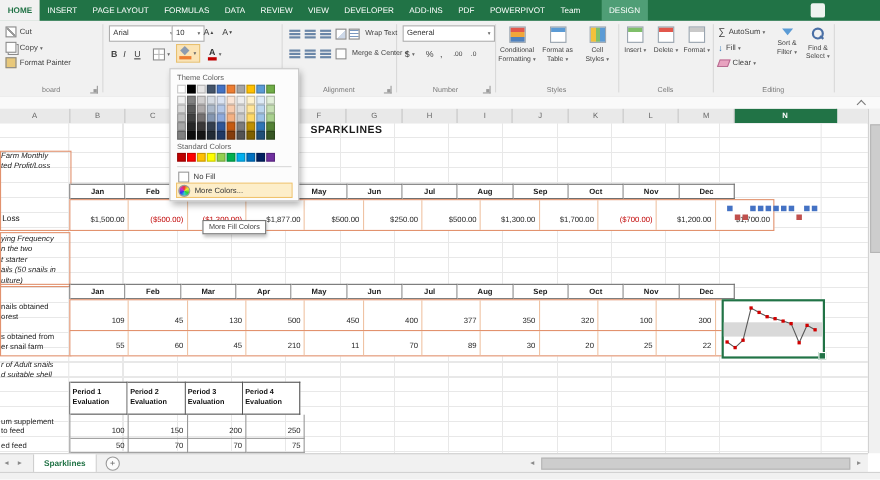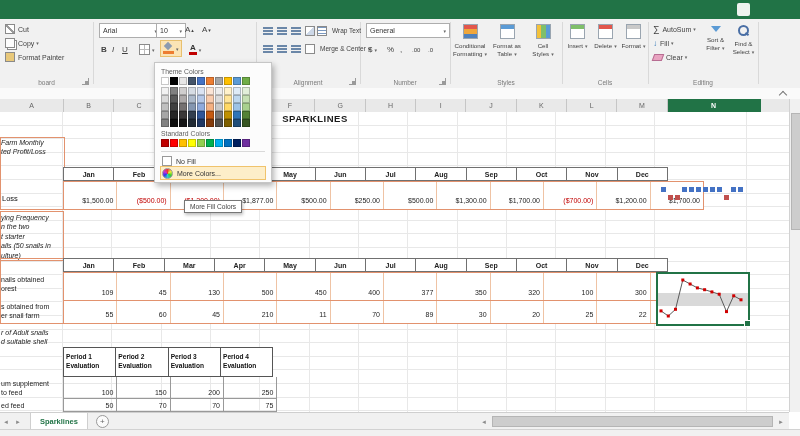--- a/index.html
+++ b/index.html
@@ -118,20 +118,36 @@
   .statusbar{position:absolute;left:0;top:429px;width:800px;height:7px;background:#f1f1f1;border-top:1px solid #d2d2d2;}
   .vscroll{position:absolute;left:789px;top:99px;width:11px;height:313px;background:#f1f1f1;border-left:1px solid #d2d2d2;}
   .vthumb{position:absolute;left:1px;top:14px;width:8px;height:115px;background:#cdcdcd;border:1px solid #b5b5b5;}
 </style>
 </head>
 <body>
 
 <div>
 
   <div class="tabbar">
+    <div class="tabs">
+
+    <div class="rtab" data-state="active">HOME</div>
+        <div class="rtab" data-state="normal">INSERT</div>
+        <div class="rtab" data-state="normal">PAGE LAYOUT</div>
+        <div class="rtab" data-state="normal">FORMULAS</div>
+        <div class="rtab" data-state="normal">DATA</div>
+        <div class="rtab" data-state="normal">REVIEW</div>
+        <div class="rtab" data-state="normal">VIEW</div>
+        <div class="rtab" data-state="normal">DEVELOPER</div>
+        <div class="rtab" data-state="normal">ADD-INS</div>
+        <div class="rtab" data-state="normal">PDF</div>
+        <div class="rtab" data-state="normal">POWERPIVOT</div>
+        <div class="rtab" data-state="normal">Team</div>
+        <div class="rtab" data-state="contextual">DESIGN</div>
+      </div>
     <div class="winbox"></div>
   </div>
 
   <div class="ribbon">
     <div class="vsep" style="left:93px"></div>
       <div class="vsep" style="left:256px"></div>
     <div class="vsep" style="left:360px"></div>
       <div class="vsep" style="left:450px"></div>
     <div class="vsep" style="left:562px"></div>
       <div class="vsep" style="left:648px"></div>

